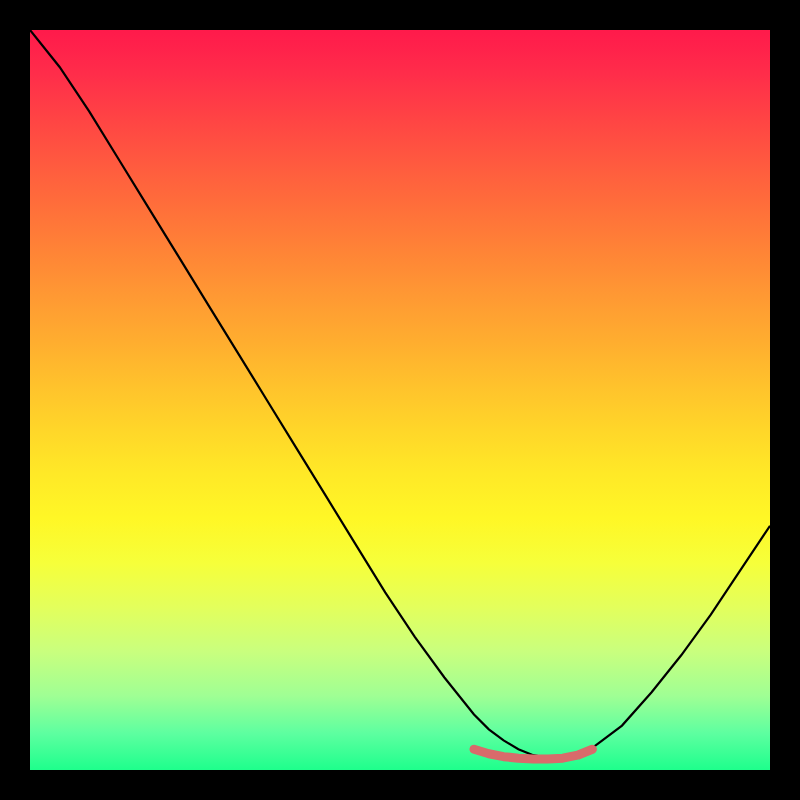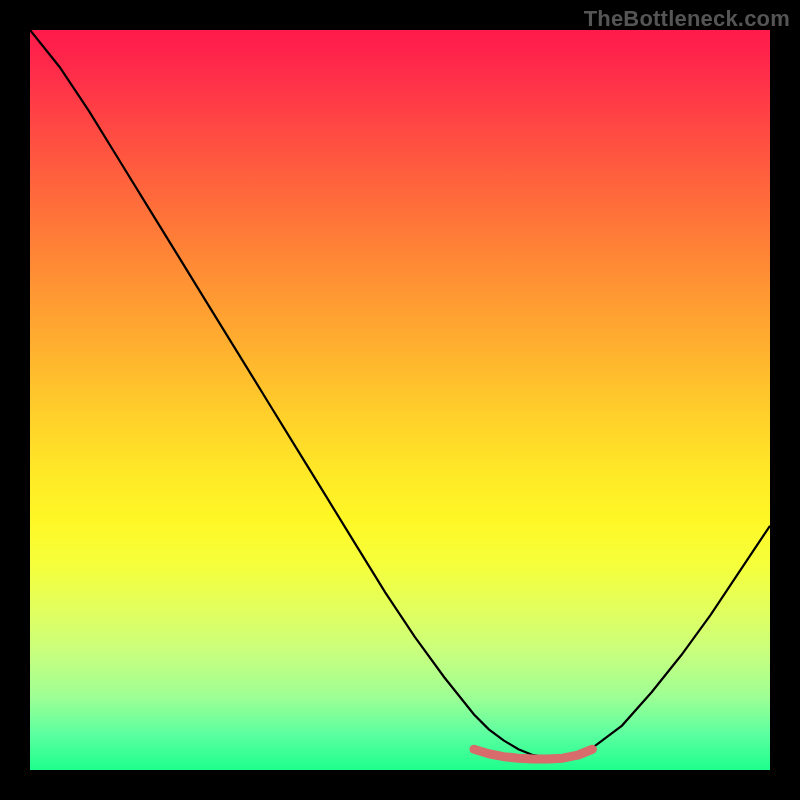--- a/index.html
+++ b/index.html
@@ -60,21 +60,20 @@
     left: 0;
     top: 0;
     width: 740px;
     height: 740px;
   }
 </style>
 </head>
 <body>
 
 <div class="frame">
-  <div class="watermark">TheBottleneck.com</div>
 
   <div class="plot">
     <svg class="curve" viewBox="0 0 740 740" preserveAspectRatio="none">
       <path d="M0.00 0.00 L29.60 37.00 L59.20 81.40 L88.80 129.50 L118.40 177.60 L148.00 225.70 L177.60 273.80 L207.20 321.90 L236.80 370.00 L266.40 418.10 L296.00 466.20 L325.60 514.30 L355.20 562.40 L384.80 606.80 L414.40 647.50 L444.00 684.50 L458.80 699.30 L473.60 710.40 L488.40 719.28 L503.20 725.20 L518.00 728.16 L532.80 728.16 L547.60 725.20 L562.40 717.80 L592.00 695.60 L621.60 662.30 L651.20 625.30 L680.80 584.60 L710.40 540.20 L740.00 495.80" fill="none" stroke="#000000" stroke-width="2.2"></path>
       <path d="M444.00 719.28 L458.80 723.72 L473.60 726.68 L488.40 728.16 L503.20 728.90 L518.00 728.90 L532.80 728.16 L547.60 725.20 L562.40 719.28" fill="none" stroke="#d86b6b" stroke-width="9" stroke-linecap="round" stroke-linejoin="round"></path>
     </svg>
   </div>
 </div>
 
 </body></html>

